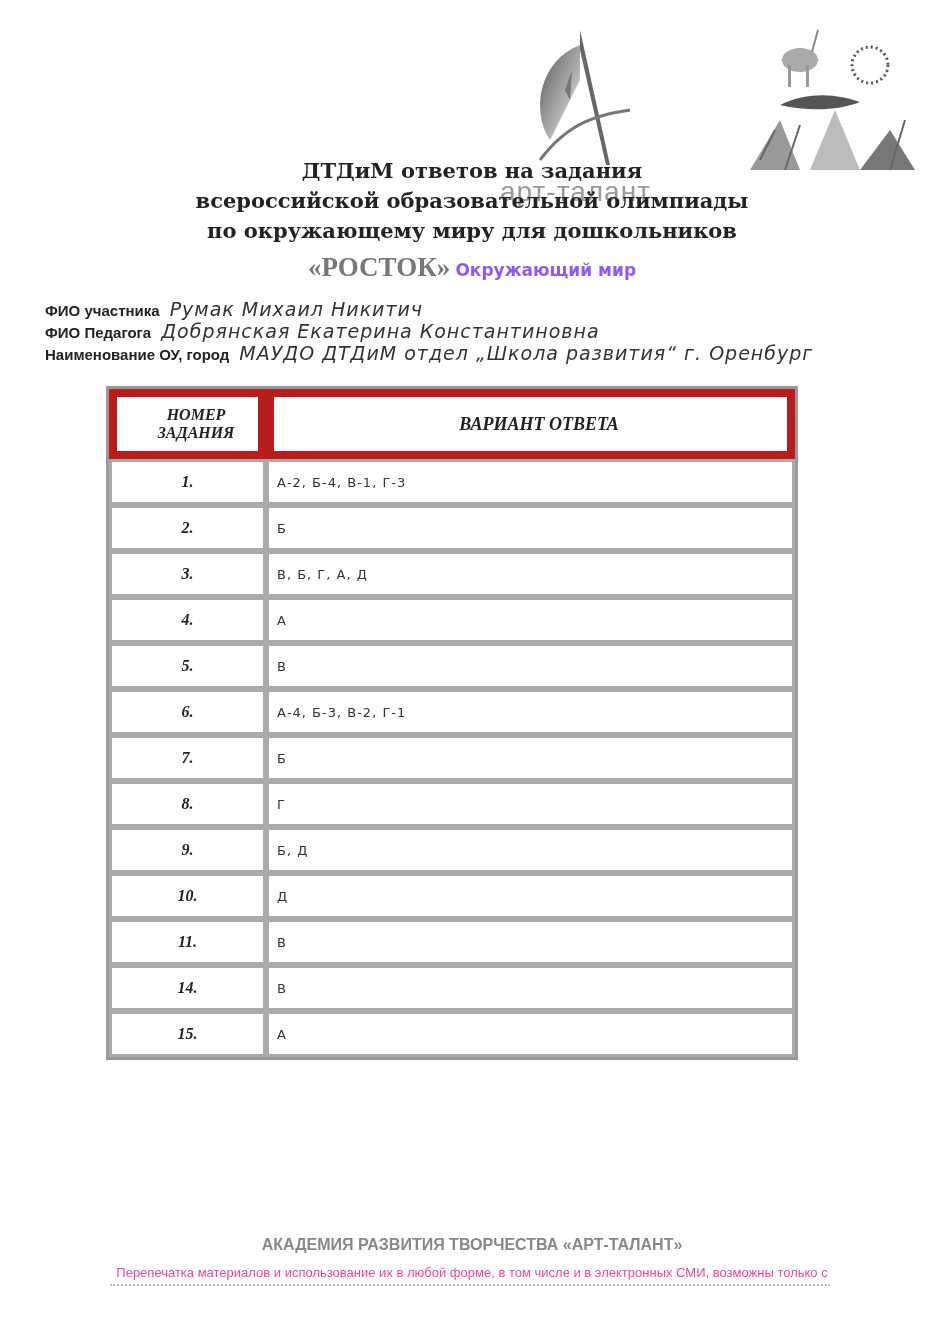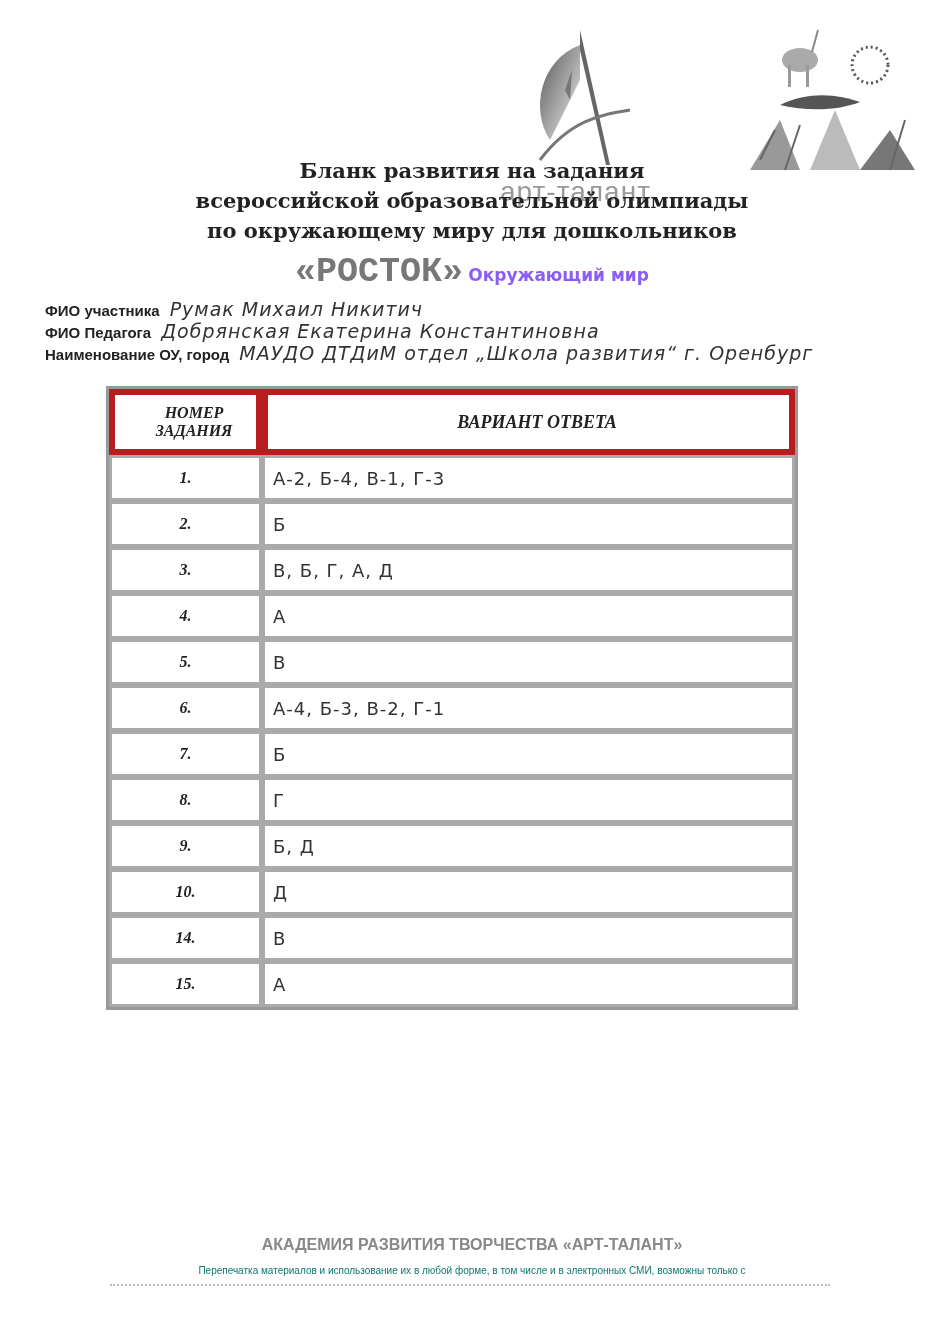--- a/index.html
+++ b/index.html
@@ -5,32 +5,32 @@
   html,body{margin:0;padding:0;background:#fff;}
   body{width:944px;height:1334px;position:relative;overflow:hidden;font-family:"DejaVu Serif",serif;color:#2a2a2a;}
   .logo{position:absolute;left:510px;top:20px;width:150px;height:150px;}
   .deco{position:absolute;left:740px;top:10px;width:190px;height:170px;}
   .watermark{position:absolute;left:500px;top:176px;font-family:"Liberation Sans",sans-serif;font-size:28px;color:#9a9a9a;letter-spacing:1px;}
   .title{position:absolute;left:0;width:944px;text-align:center;font-weight:bold;font-size:21px;line-height:30px;color:#222;}
   .t1{top:156px;}
   .t2{top:186px;}
   .t3{top:216px;}
   .rostok{position:absolute;left:0;width:944px;top:252px;text-align:center;color:#777;}
-  .rostok .big{font-size:35px;font-weight:bold;font-family:Liberation Mono, monospace;}
+  .rostok .big{font-size:27px;font-weight:bold;font-family:Liberation Serif, serif;}
   .rostok .small{font-size:17px;font-weight:bold;font-family:"DejaVu Sans",sans-serif;color:#8b5cf6;}
   .info{position:absolute;left:45px;font-family:"Liberation Sans",sans-serif;font-size:15px;font-weight:bold;color:#222;}
   .info .hand{font-family:"DejaVu Sans",sans-serif;font-weight:normal;font-style:italic;font-size:19px;color:#333;margin-left:10px;letter-spacing:1px;}
   .i1{top:298px;} .i2{top:320px;} .i3{top:342px;}
   table.ans{position:absolute;left:106px;top:386px;width:692px;border-collapse:separate;border-spacing:0;border:3px solid #999;}
   table.ans td{border:3px solid #aaa;height:40px;padding:0;}
   table.ans .num{width:122px;text-align:center;font-weight:bold;font-style:italic;font-size:16px;font-family:"Liberation Serif",serif;color:#222;}
-  table.ans .val{padding-left:8px;font-family:"DejaVu Sans",sans-serif;font-size:18px;color:#333;letter-spacing:1px;}
-  table.ans th{border:6px solid #b91c1c;height:52px;font-family:"Liberation Serif",serif;font-style:italic;font-weight:bold;font-size:18px;color:#222;padding-left:18px;}
+  table.ans .val{padding-left:8px;font-family:"DejaVu Sans",sans-serif;font-size:13px;color:#333;letter-spacing:1px;}
+  table.ans th{border:8px solid #b91c1c;height:52px;font-family:"Liberation Serif",serif;font-style:italic;font-weight:bold;font-size:18px;color:#222;padding-left:18px;}
   .footer-title{position:absolute;left:0;width:944px;top:1236px;text-align:center;font-family:"Liberation Sans",sans-serif;font-size:16px;font-weight:bold;color:#888;}
-  .footer-text{position:absolute;left:0;width:944px;top:1265px;text-align:center;font-family:"Liberation Sans",sans-serif;font-size:10px;color:#0f766e;}
+  .footer-text{position:absolute;left:0;width:944px;top:1265px;text-align:center;font-family:"Liberation Sans",sans-serif;font-size:13px;color:#ec4899;}
   .footer-cut{position:absolute;left:110px;width:720px;top:1284px;height:4px;border-top:2px dotted #bbb;}
 </style>
 </head>
 <body>
 
 <svg class="logo" viewBox="0 0 150 150">
   <defs>
     <linearGradient id="g1" x1="0" y1="0" x2="1" y2="1">
       <stop offset="0" stop-color="#555"></stop>
       <stop offset="1" stop-color="#eee"></stop>
@@ -50,21 +50,21 @@
   <circle cx="130" cy="55" r="18" fill="none" stroke="#555" stroke-dasharray="2,3" stroke-width="3"></circle>
   <path d="M40 95 C70 80 100 85 120 92 C100 100 70 102 40 95 Z" fill="#555"></path>
   <path d="M10 160 L40 110 L60 160 Z" fill="#999"></path>
   <path d="M70 160 L95 100 L120 160 Z" fill="#bbb"></path>
   <path d="M120 160 L150 120 L175 160 Z" fill="#777"></path>
   <path d="M20 150 L35 120 M45 160 L60 115 M150 160 L165 110" stroke="#666" stroke-width="2"></path>
 </svg>
 
 <div class="watermark">арт-талант</div>
 
-<div class="title t1">Бланк развития на задания</div>
+<div class="title t1">ДТДиМ ответов на задания</div>
 <div class="title t2">всероссийской образовательной олимпиады</div>
 <div class="title t3">по окружающему миру для дошкольников</div>
 
 <div class="rostok">
   <span class="big">«РОСТОК»</span>
   <span class="small">Окружающий мир</span>
 </div>
 
 <div class="info i1">
   <span>ФИО участника</span><span class="hand">Румак Михаил Никитич</span>
@@ -118,20 +118,24 @@
       </tr>
       <tr>
         <td class="num">9.</td>
         <td class="val">Б, Д</td>
       </tr>
       <tr>
         <td class="num">10.</td>
         <td class="val">Д</td>
       </tr>
       <tr>
+        <td class="num">11.</td>
+        <td class="val">В</td>
+      </tr>
+      <tr>
         <td class="num">14.</td>
         <td class="val">В</td>
       </tr>
       <tr>
         <td class="num">15.</td>
         <td class="val">А</td>
       </tr>
     </tbody>
 </table>
 

